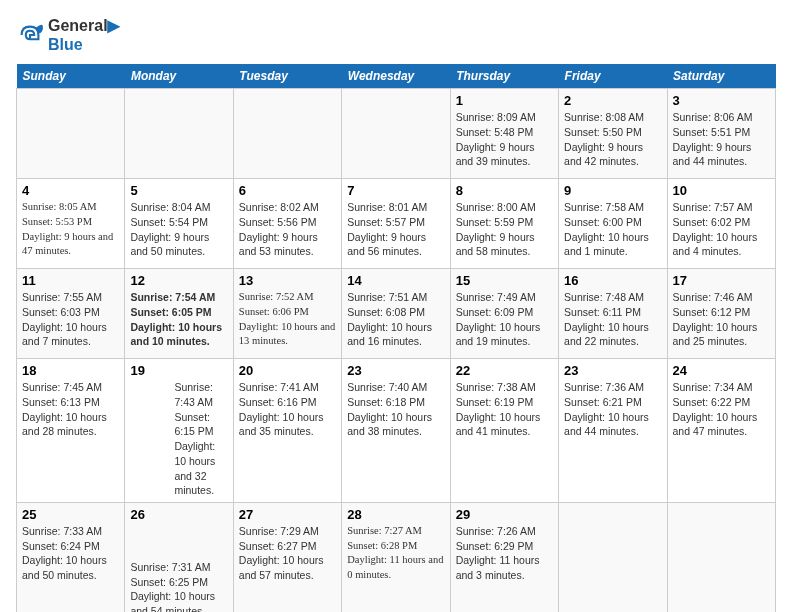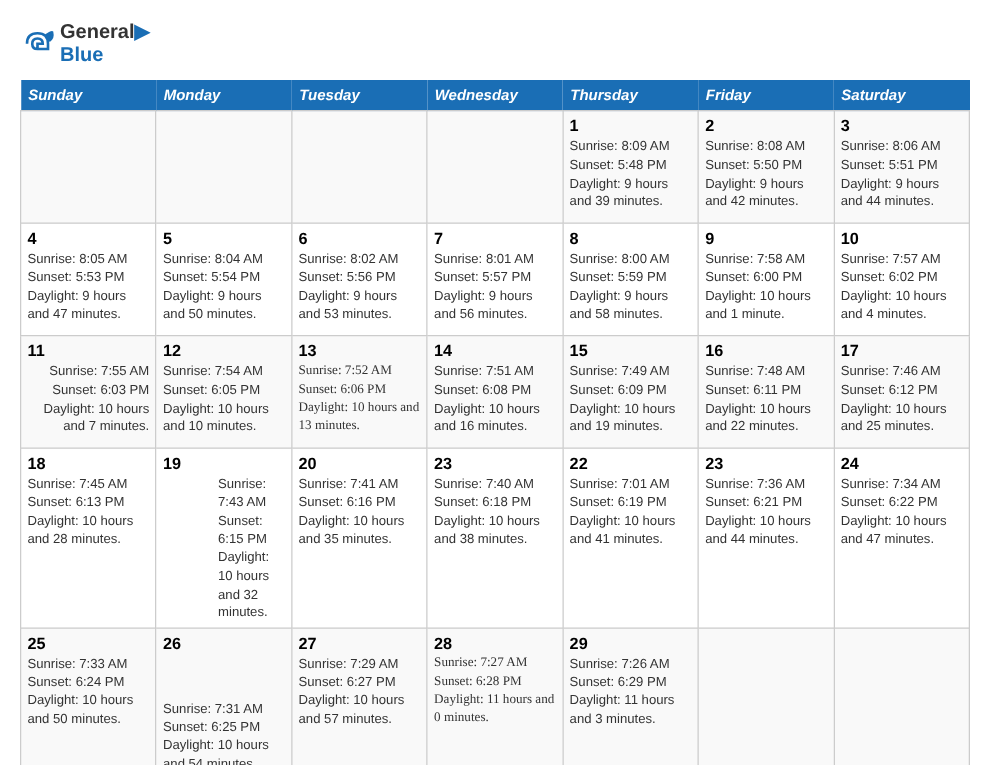--- a/index.html
+++ b/index.html
@@ -136,21 +136,21 @@
         <td>
           <span class="day-num">3</span>
           <div class="day-info" style="white-space: pre-line;">Sunrise: 8:06 AM
 Sunset: 5:51 PM
 Daylight: 9 hours and 44 minutes.</div>
         </td>
       </tr>
       <tr>
         <td>
           <span class="day-num">4</span>
-          <div class="day-info" style="white-space: pre-line;">Sunrise: 8:05 AM
+          <div class="day-info" style="white-space: pre-line; font-family: Liberation Serif, serif;">Sunrise: 8:05 AM
 Sunset: 5:53 PM
 Daylight: 9 hours and 47 minutes.</div>
         </td>
         <td>
           <span class="day-num">5</span>
           <div class="day-info" style="white-space: pre-line;">Sunrise: 8:04 AM
 Sunset: 5:54 PM
 Daylight: 9 hours and 50 minutes.</div>
         </td>
         <td>
@@ -180,27 +180,27 @@
         <td>
           <span class="day-num">10</span>
           <div class="day-info" style="white-space: pre-line;">Sunrise: 7:57 AM
 Sunset: 6:02 PM
 Daylight: 10 hours and 4 minutes.</div>
         </td>
       </tr>
       <tr>
         <td>
           <span class="day-num">11</span>
-          <div class="day-info" style="white-space: pre-line; text-align: right;">Sunrise: 7:55 AM
+          <div class="day-info" style="white-space: pre-line;">Sunrise: 7:55 AM
 Sunset: 6:03 PM
 Daylight: 10 hours and 7 minutes.</div>
         </td>
         <td>
           <span class="day-num">12</span>
-          <div class="day-info" style="white-space: pre-line;">Sunrise: 7:54 AM
+          <div class="day-info" style="white-space: pre-line; font-weight: bold;">Sunrise: 7:54 AM
 Sunset: 6:05 PM
 Daylight: 10 hours and 10 minutes.</div>
         </td>
         <td>
           <span class="day-num">13</span>
           <div class="day-info" style="white-space: pre-line; font-family: Liberation Serif, serif;">Sunrise: 7:52 AM
 Sunset: 6:06 PM
 Daylight: 10 hours and 13 minutes.</div>
         </td>
         <td>
@@ -248,21 +248,21 @@
 Daylight: 10 hours and 35 minutes.</div>
         </td>
         <td>
           <span class="day-num">23</span>
           <div class="day-info" style="white-space: pre-line;">Sunrise: 7:40 AM
 Sunset: 6:18 PM
 Daylight: 10 hours and 38 minutes.</div>
         </td>
         <td>
           <span class="day-num">22</span>
-          <div class="day-info" style="white-space: pre-line;">Sunrise: 7:01 AM
+          <div class="day-info" style="white-space: pre-line;">Sunrise: 7:38 AM
 Sunset: 6:19 PM
 Daylight: 10 hours and 41 minutes.</div>
         </td>
         <td>
           <span class="day-num">23</span>
           <div class="day-info" style="white-space: pre-line;">Sunrise: 7:36 AM
 Sunset: 6:21 PM
 Daylight: 10 hours and 44 minutes.</div>
         </td>
         <td>

